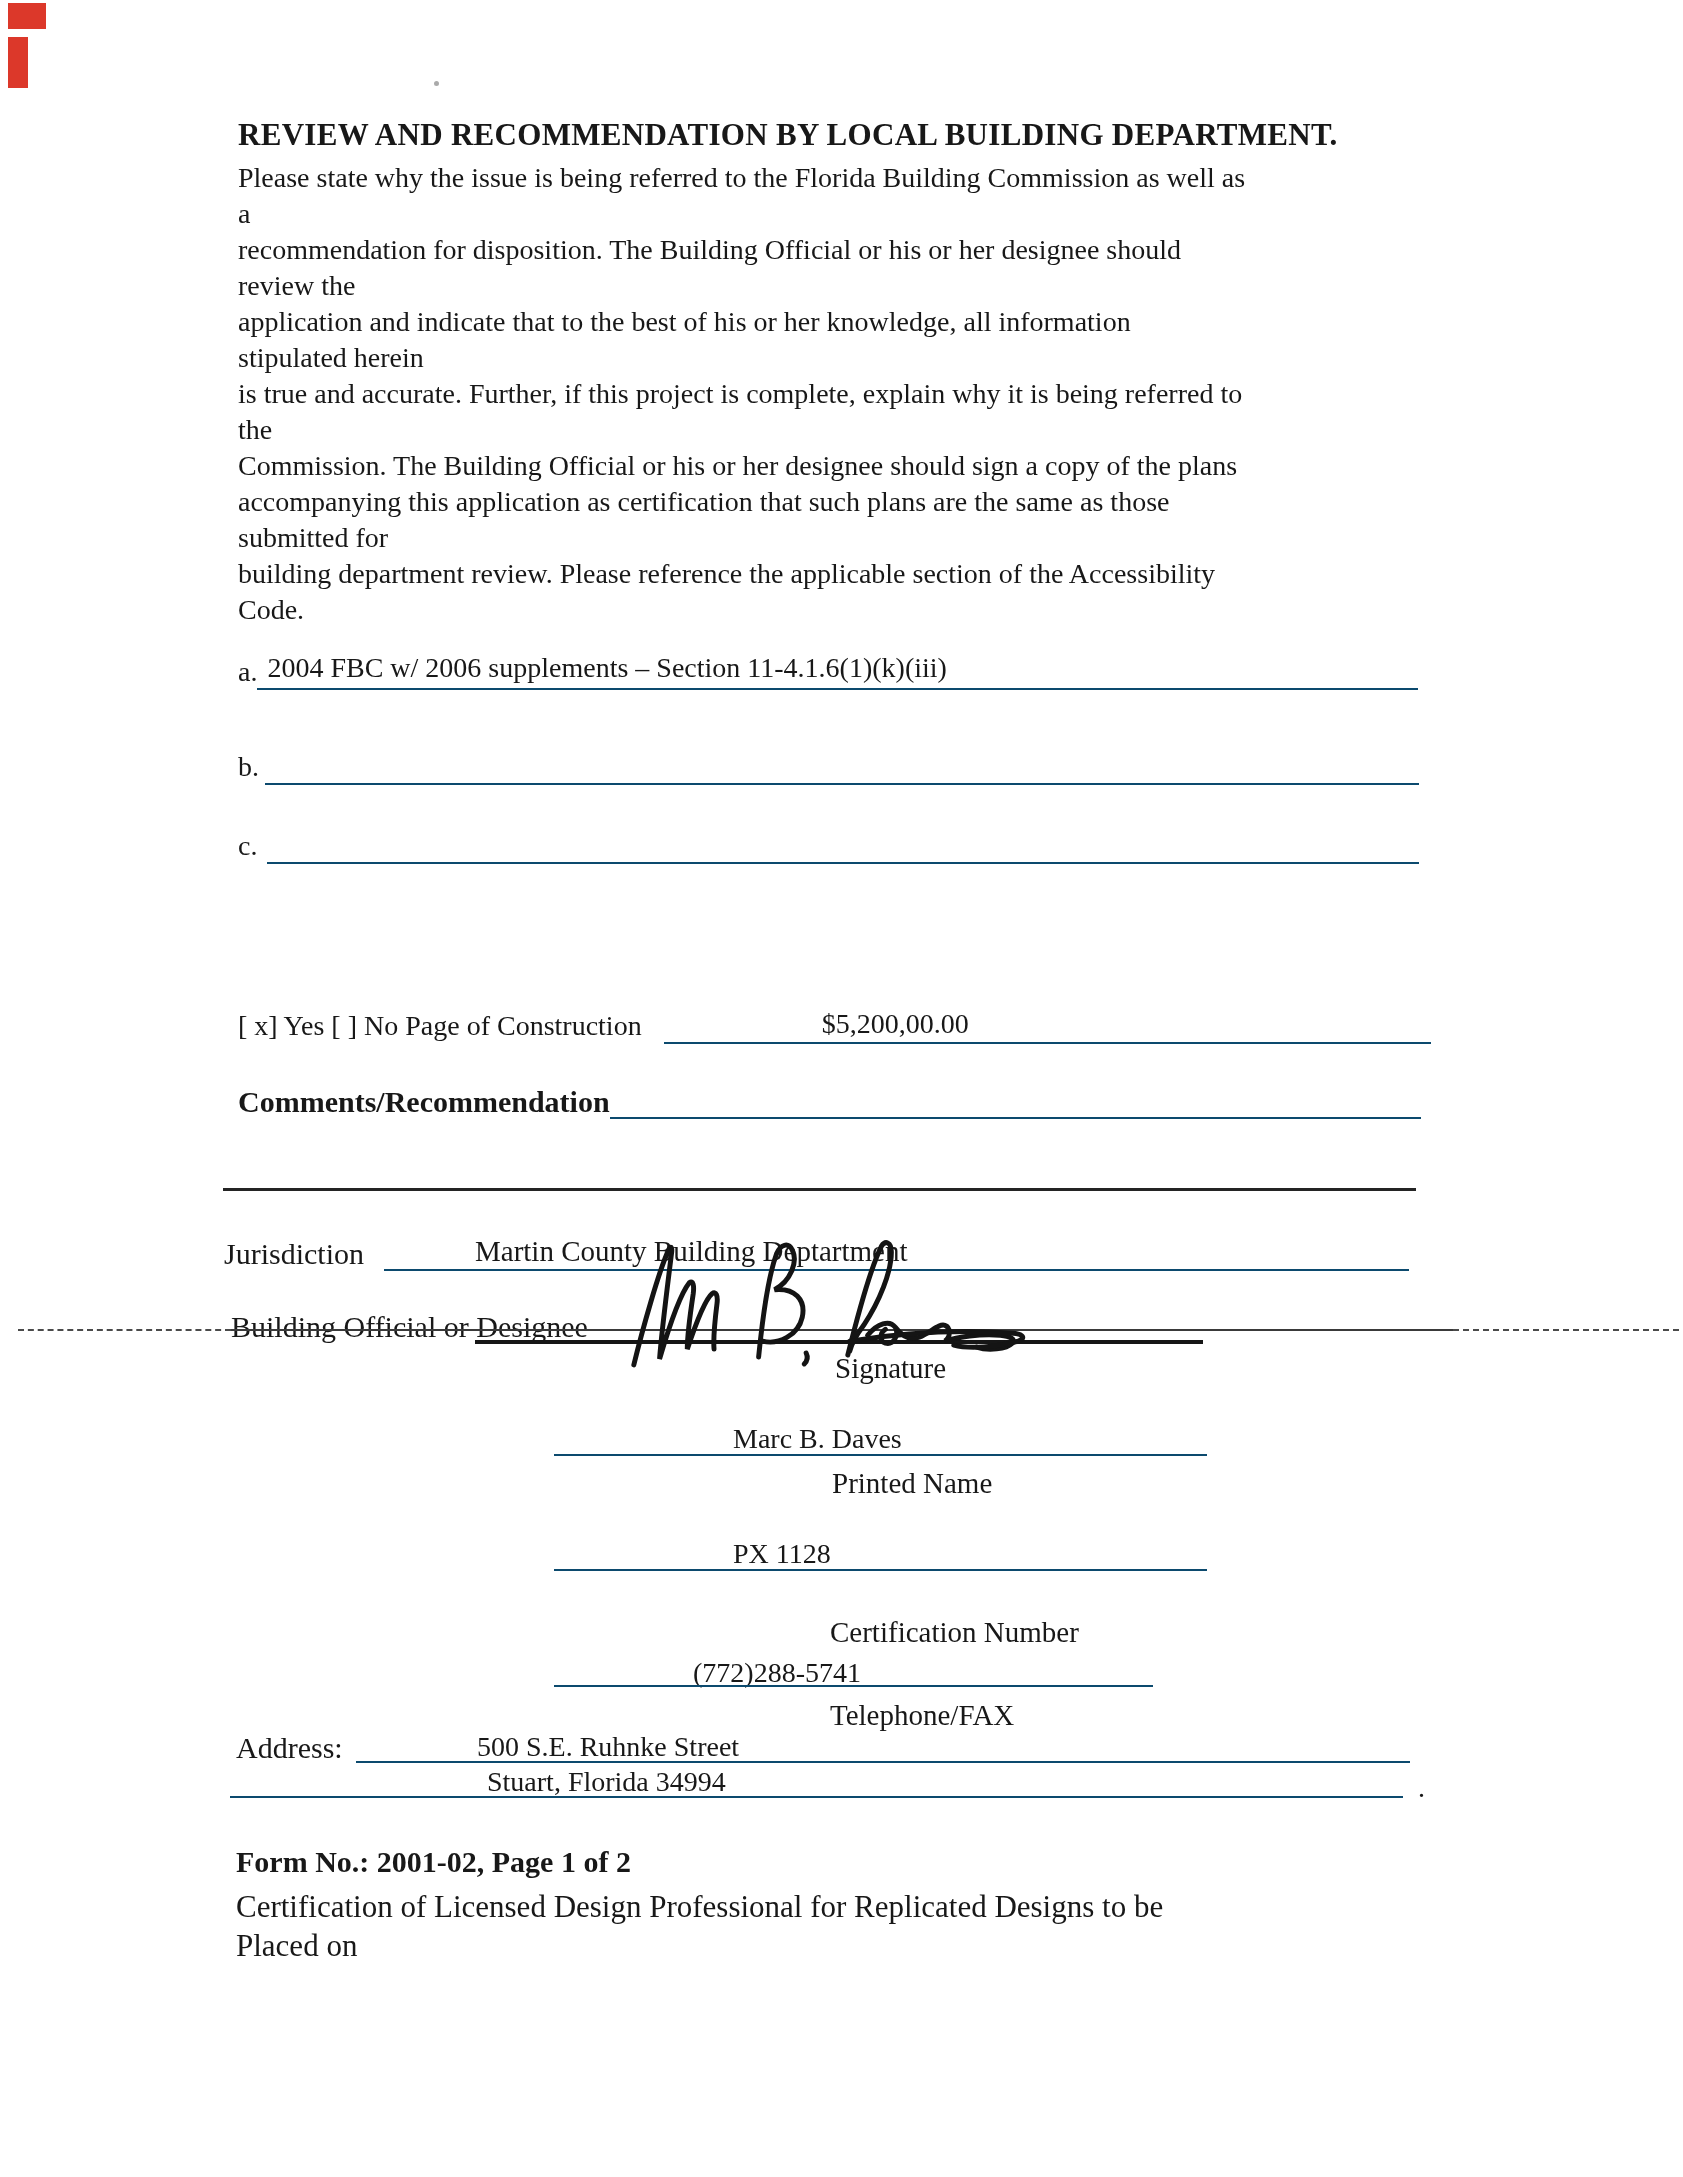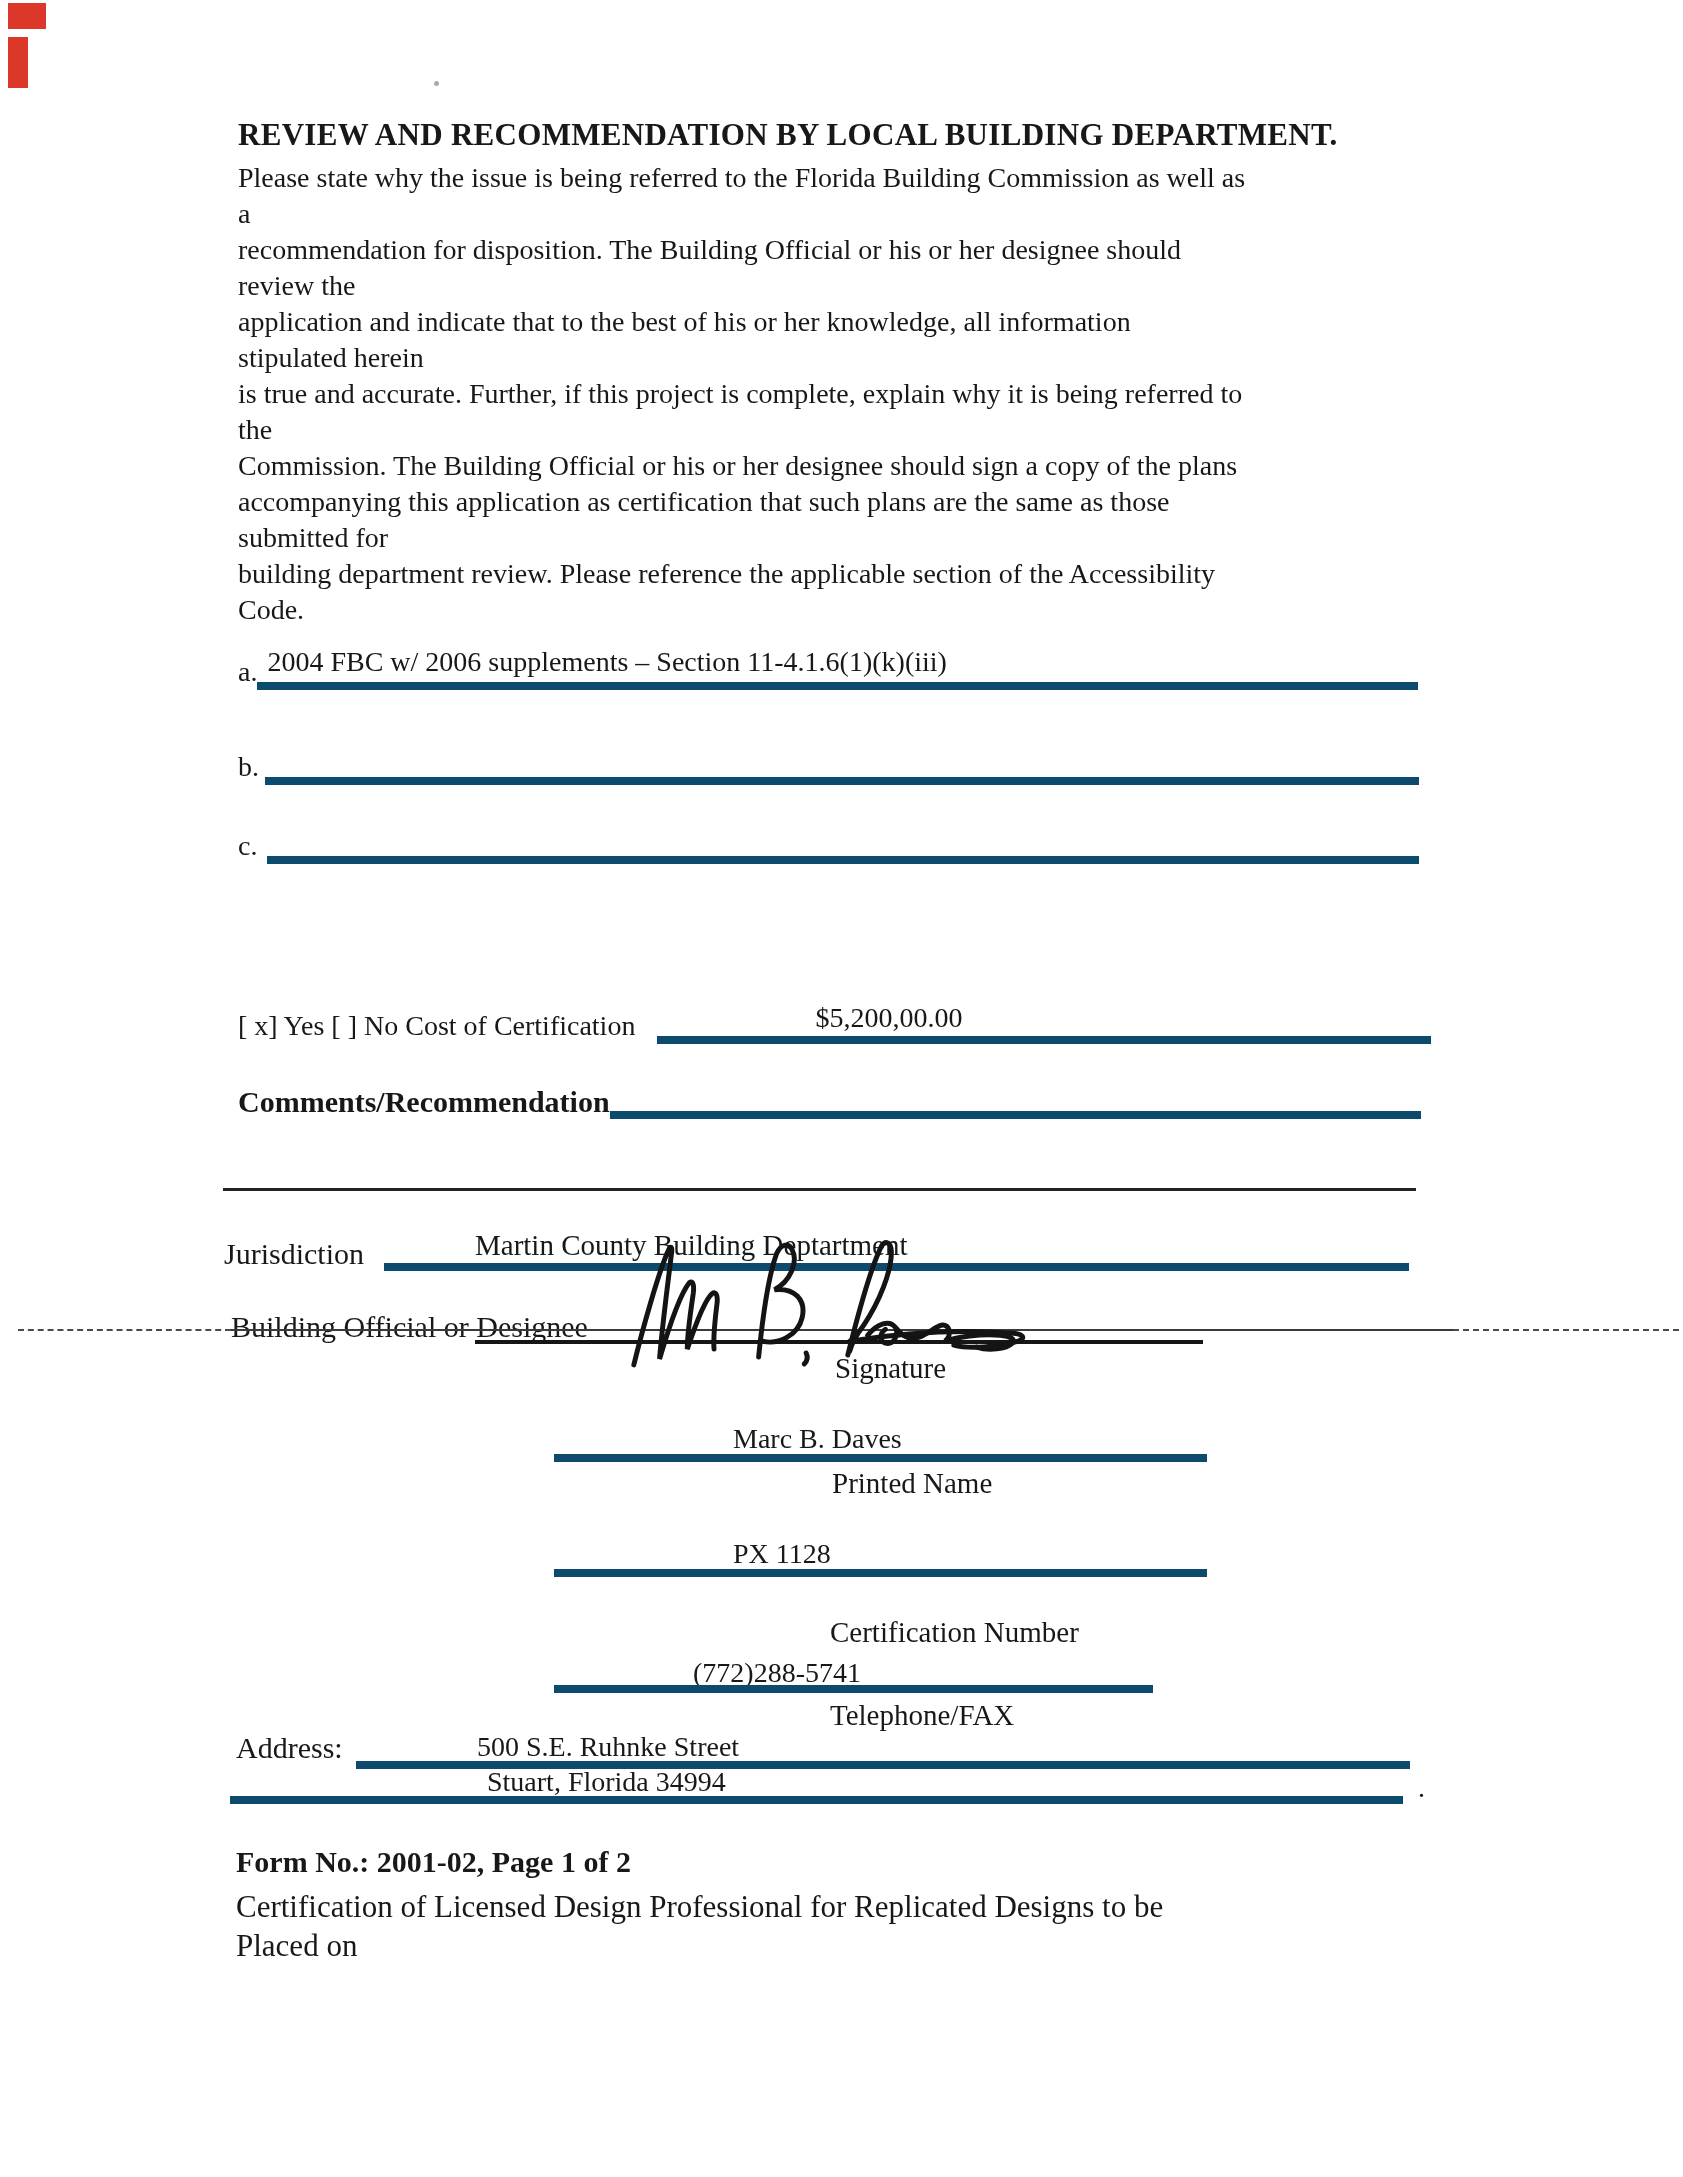--- a/index.html
+++ b/index.html
@@ -10,21 +10,21 @@
     font-family:"Liberation Serif","DejaVu Serif",serif;
     color:#181818;
     overflow:hidden;
   }
   .abs{position:absolute;}
   .pre{white-space:pre-line;}
   .body-text{font-size:28px;line-height:36px;}
   .bold{font-weight:bold;}
   .title{font-size:31px;font-weight:bold;letter-spacing:0.3px;}
   .row{display:flex;align-items:flex-end;}
-  .ul{border-bottom:8px solid #0c4a6e;}
+  .ul{border-bottom:2px solid #0c4a6e;}
   .ul4{border-bottom:4px solid #161616;}
   .fill{flex:1 1 auto;}
   .lbl{flex:0 0 auto;}
   .val{padding:0 10px 2px 10px;}
   .red-mark{background:#dc382a;}
   .speck{width:5px;height:5px;border-radius:50%;background:#8d8d8d;opacity:.75;}
   .caption{font-size:29px;}
   .rule{height:0;border-bottom:3px solid #242424;}
   .dash{height:0;border-top:2px dashed #4a4a4a;}
   .thin{height:0;border-top:2px solid #3a3a3a;}
@@ -66,21 +66,21 @@
     <span class="fill ul" style="margin-left:6px;"></span>
   </div>
 
   <div class="abs row" style="left:238px;top:822px;width:1181px;height:42px;">
     <span class="lbl body-text">c.</span>
     <span class="fill ul" style="margin-left:10px;"></span>
   </div>
 
 
   <div class="abs row" style="left:238px;top:1002px;width:1193px;height:42px;">
-    <span class="lbl body-text">[ x] Yes [ ] No Cost of Certification</span>
+    <span class="lbl body-text">[ x] Yes [ ] No Page of Construction</span>
     <span class="fill ul" style="margin-left:22px;font-family:Liberation Serif, serif;">
       <span class="body-text" style="display:inline-block;padding-left:158px;">$5,200,00.00</span>
     </span>
   </div>
 
   <div class="abs row" style="left:238px;top:1077px;width:1183px;height:42px;">
     <span class="lbl bold" style="font-size:30px;">Comments/Recommendation</span>
     <span class="fill ul"></span>
   </div>
 

